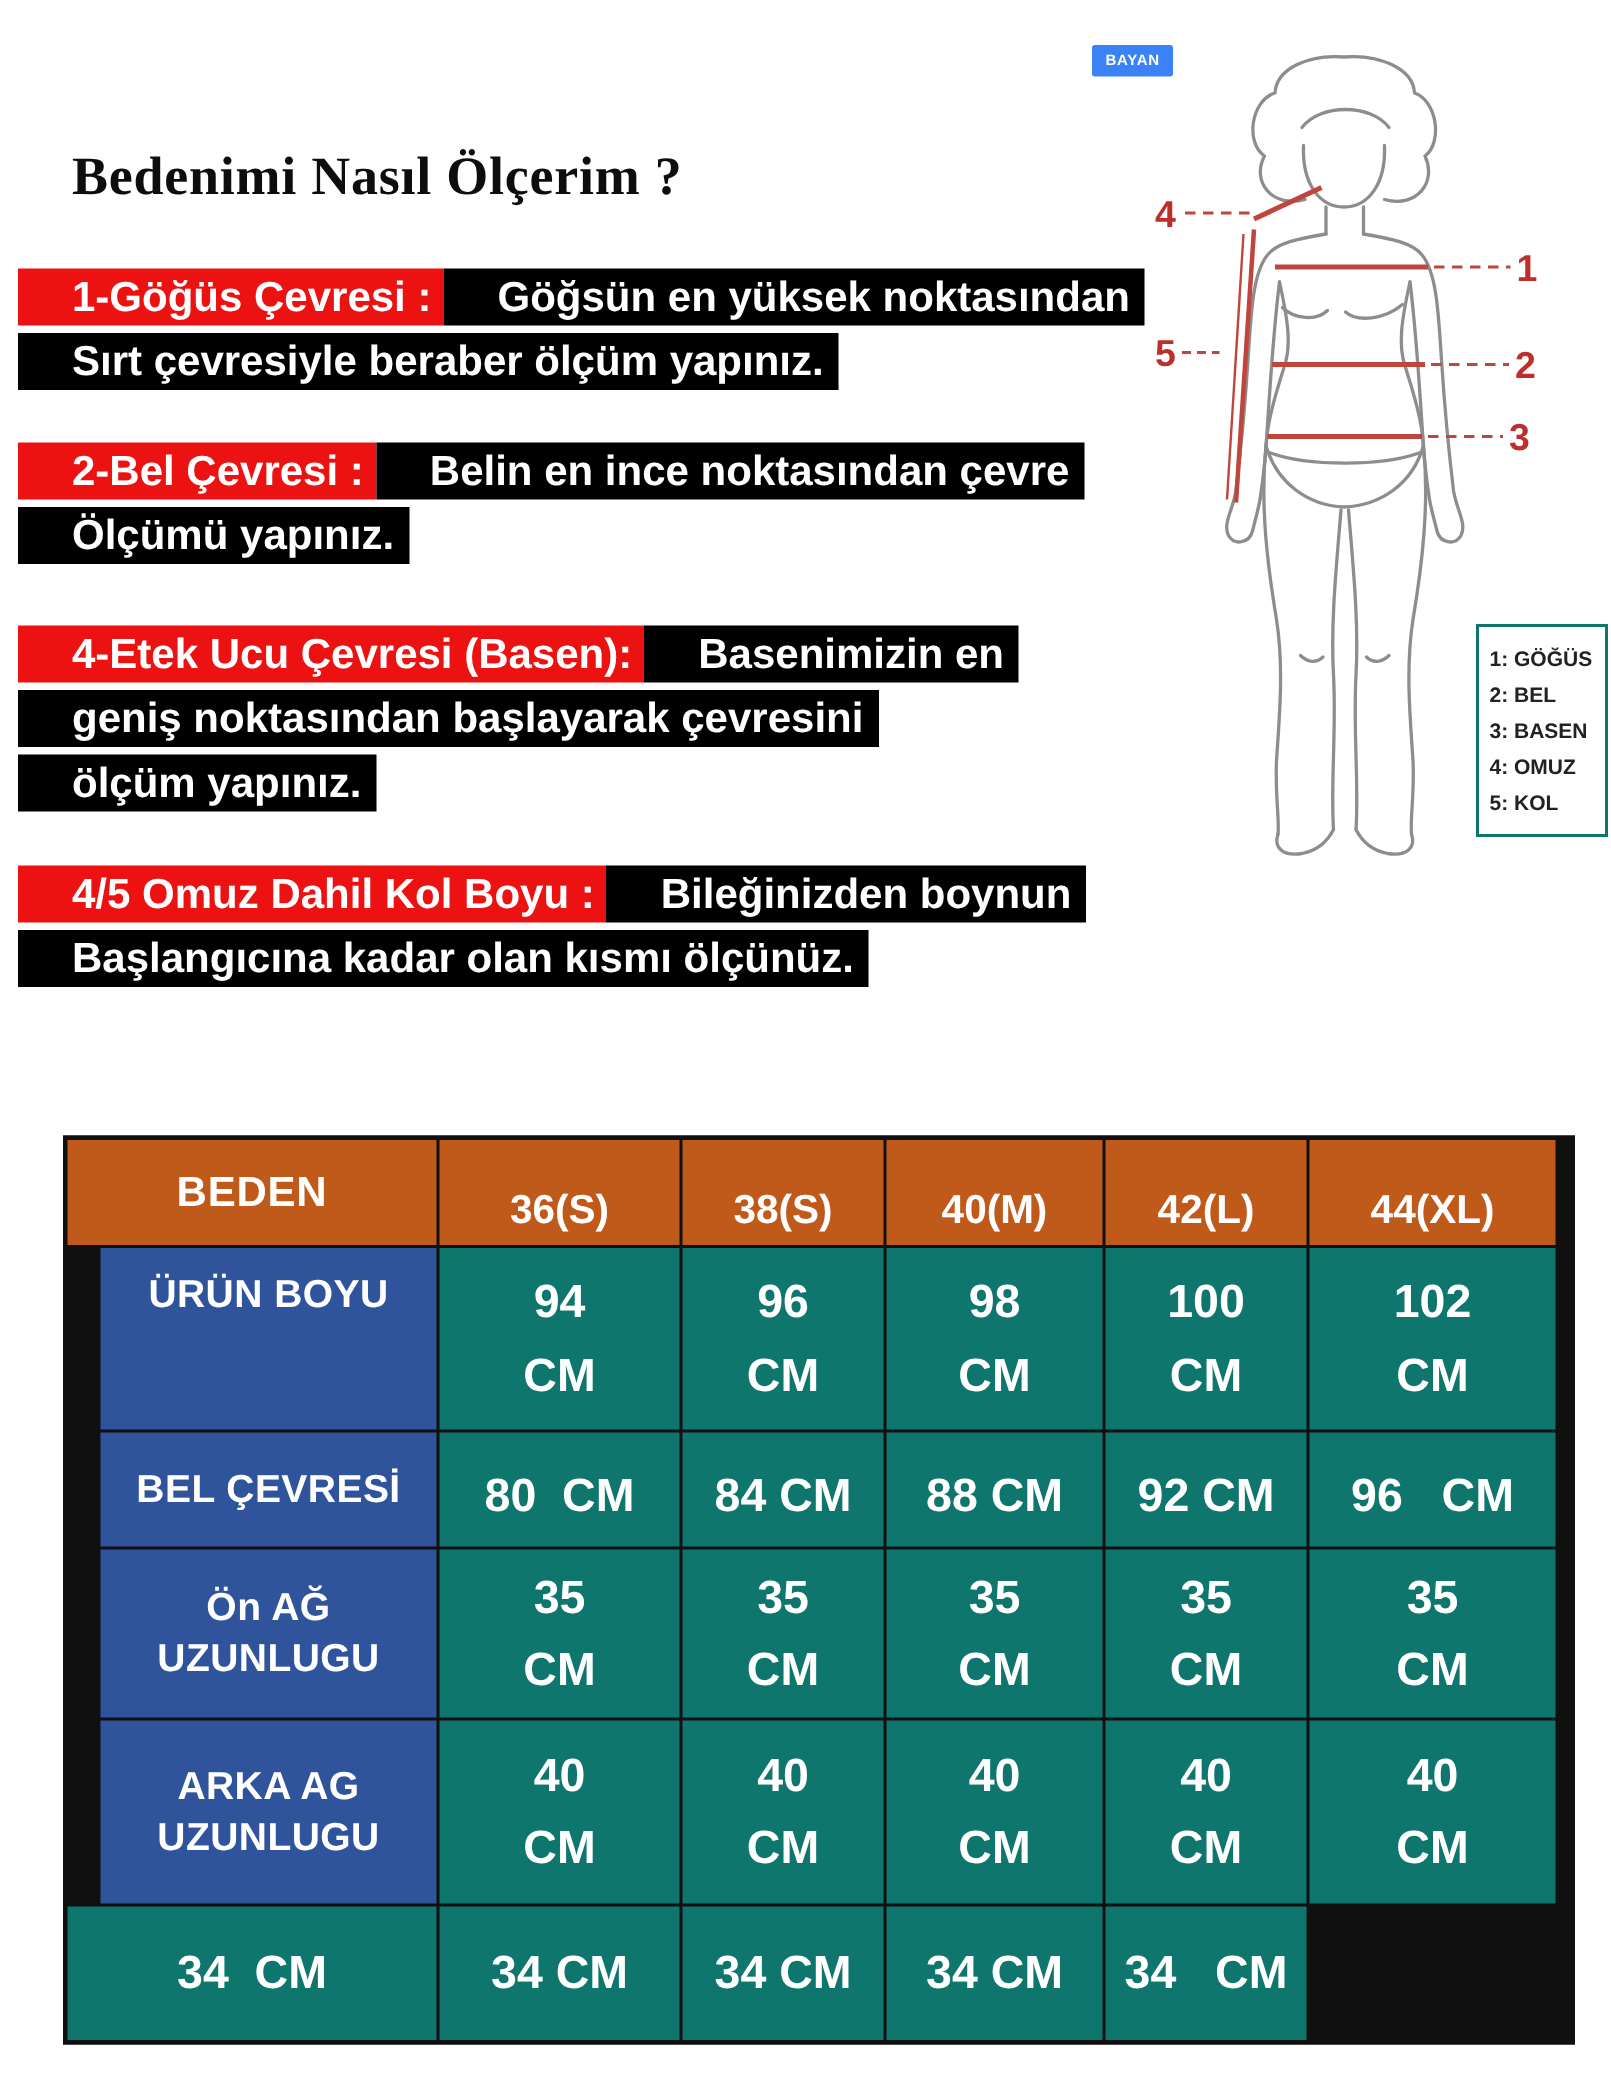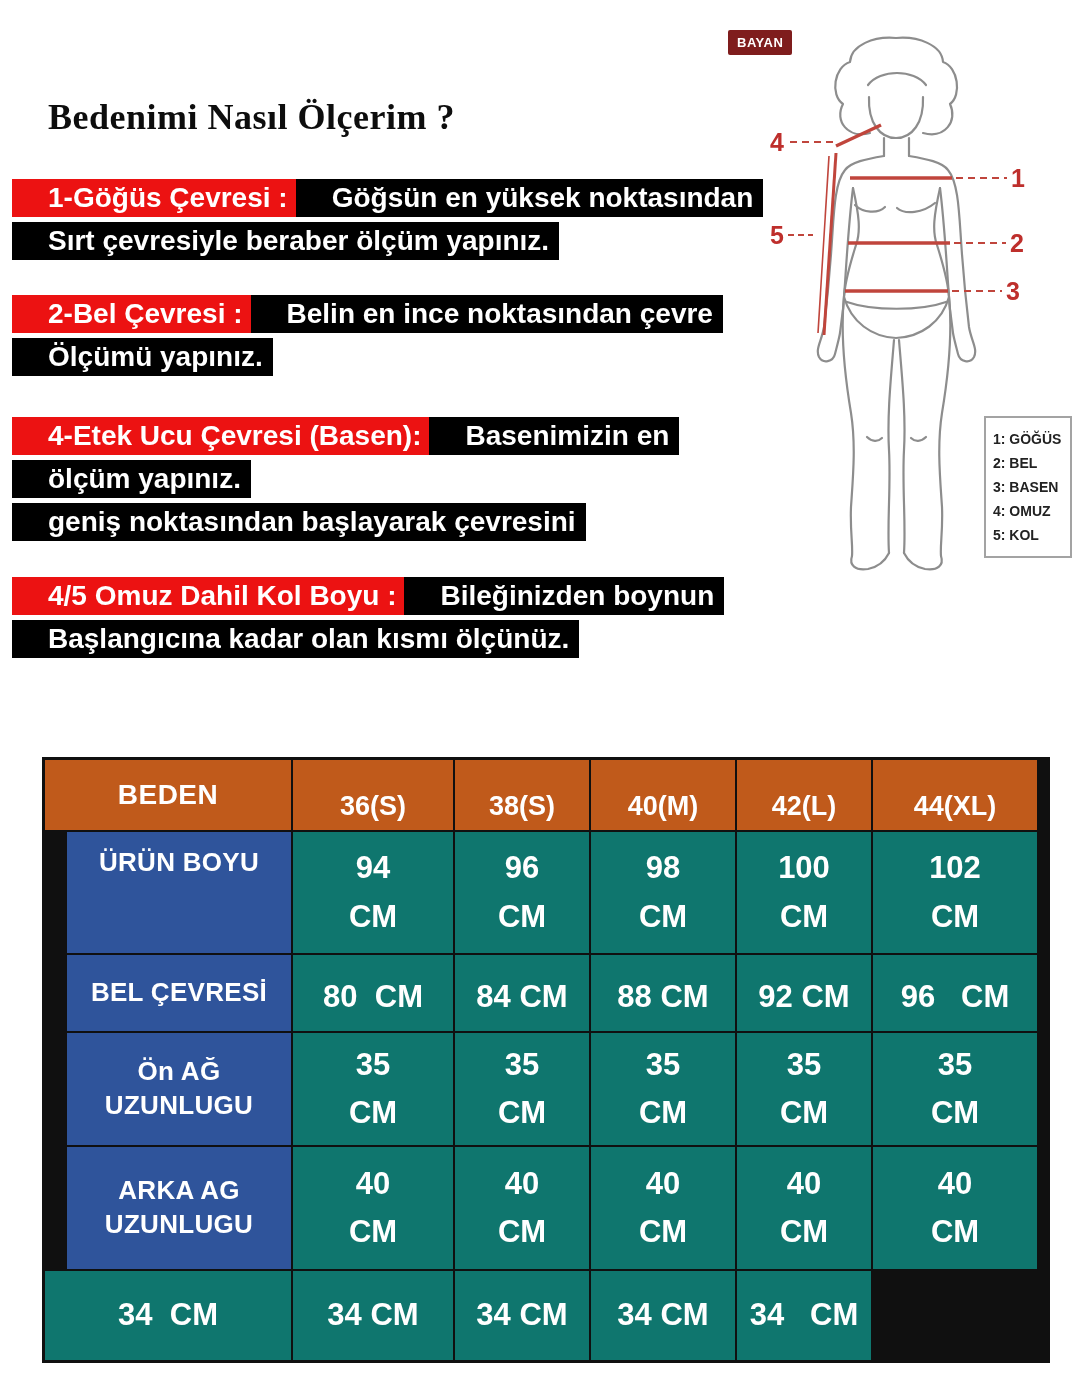--- a/index.html
+++ b/index.html
@@ -8,24 +8,24 @@
   .title{position:absolute;left:36px;top:84px;margin:12px;
          font-size:36px;font-weight:bold;letter-spacing:.5px;color:#0d0d0d;font-family:Liberation Serif, serif;}
   
   .instr{position:absolute;left:12px;font-size:28px;font-weight:bold;}
   .iline{white-space:nowrap;margin-bottom:5px;}
   .iline span{display:inline-block;line-height:38px;vertical-align:top;color:#ffffff;padding-left:36px;}
   .hl-red{background:#EC1212;padding:0 8px 0 5px;}
   .hl-blk{background:#000000;padding:0 10px 0 8px;}
   
   .figwrap{position:absolute;left:700px;top:5px;width:374px;height:660px;}
-  .badge{position:absolute;left:28px;top:25px;background:#7f1d1d;color:#fff;
-         font-size:13px;font-weight:bold;padding:5px 9px;border-radius:2px;letter-spacing:.5px;}
+  .badge{position:absolute;left:28px;top:25px;background:#3b82f6;color:#fff;
+         font-size:10px;font-weight:bold;padding:5px 9px;border-radius:2px;letter-spacing:.5px;}
   .legend{position:absolute;left:284px;top:411px;width:88px;box-sizing:border-box;
-          border:2px solid #a3a3a3;background:#fff;padding:9px 7px;
+          border:2px solid #0f766e;background:#fff;padding:9px 7px;
           font-size:14px;font-weight:bold;color:#222;line-height:24px;white-space:nowrap;}
   
   .size-table{position:absolute;left:42px;top:757px;width:1008px;height:606px;
               box-sizing:border-box;background:#101010;border:3px solid #101010;
               display:grid;gap:2px;
               grid-template-columns:246px 160px 134px 144px 134px 164px;
               grid-template-rows:70px 121px 76px 112px 122px 89px;}
   .cell{display:flex;align-items:center;justify-content:center;text-align:center;
         color:#ffffff;font-weight:bold;white-space:pre-wrap;}
   .ch {background:#C05A1B;font-size:28px;letter-spacing:.5px;}
@@ -56,24 +56,24 @@
   <div class="iline">
     <span class="hl-blk">Ölçümü yapınız.</span>
   </div>
 </section>
 
 <section class="instr" style="top:417px">
   <div class="iline">
     <span class="hl-red">4-Etek Ucu Çevresi (Basen):</span><span class="hl-blk">Basenimizin en</span>
   </div>
   <div class="iline">
+    <span class="hl-blk">geniş noktasından başlayarak çevresini</span>
+  </div>
+  <div class="iline">
     <span class="hl-blk">ölçüm yapınız.</span>
-  </div>
-  <div class="iline">
-    <span class="hl-blk">geniş noktasından başlayarak çevresini</span>
   </div>
 </section>
 
 <section class="instr" style="top:577px">
   <div class="iline">
     <span class="hl-red">4/5 Omuz Dahil Kol Boyu :</span><span class="hl-blk">Bileğinizden boynun</span>
   </div>
   <div class="iline">
     <span class="hl-blk">Başlangıcına kadar olan kısmı ölçünüz.</span>
   </div>

